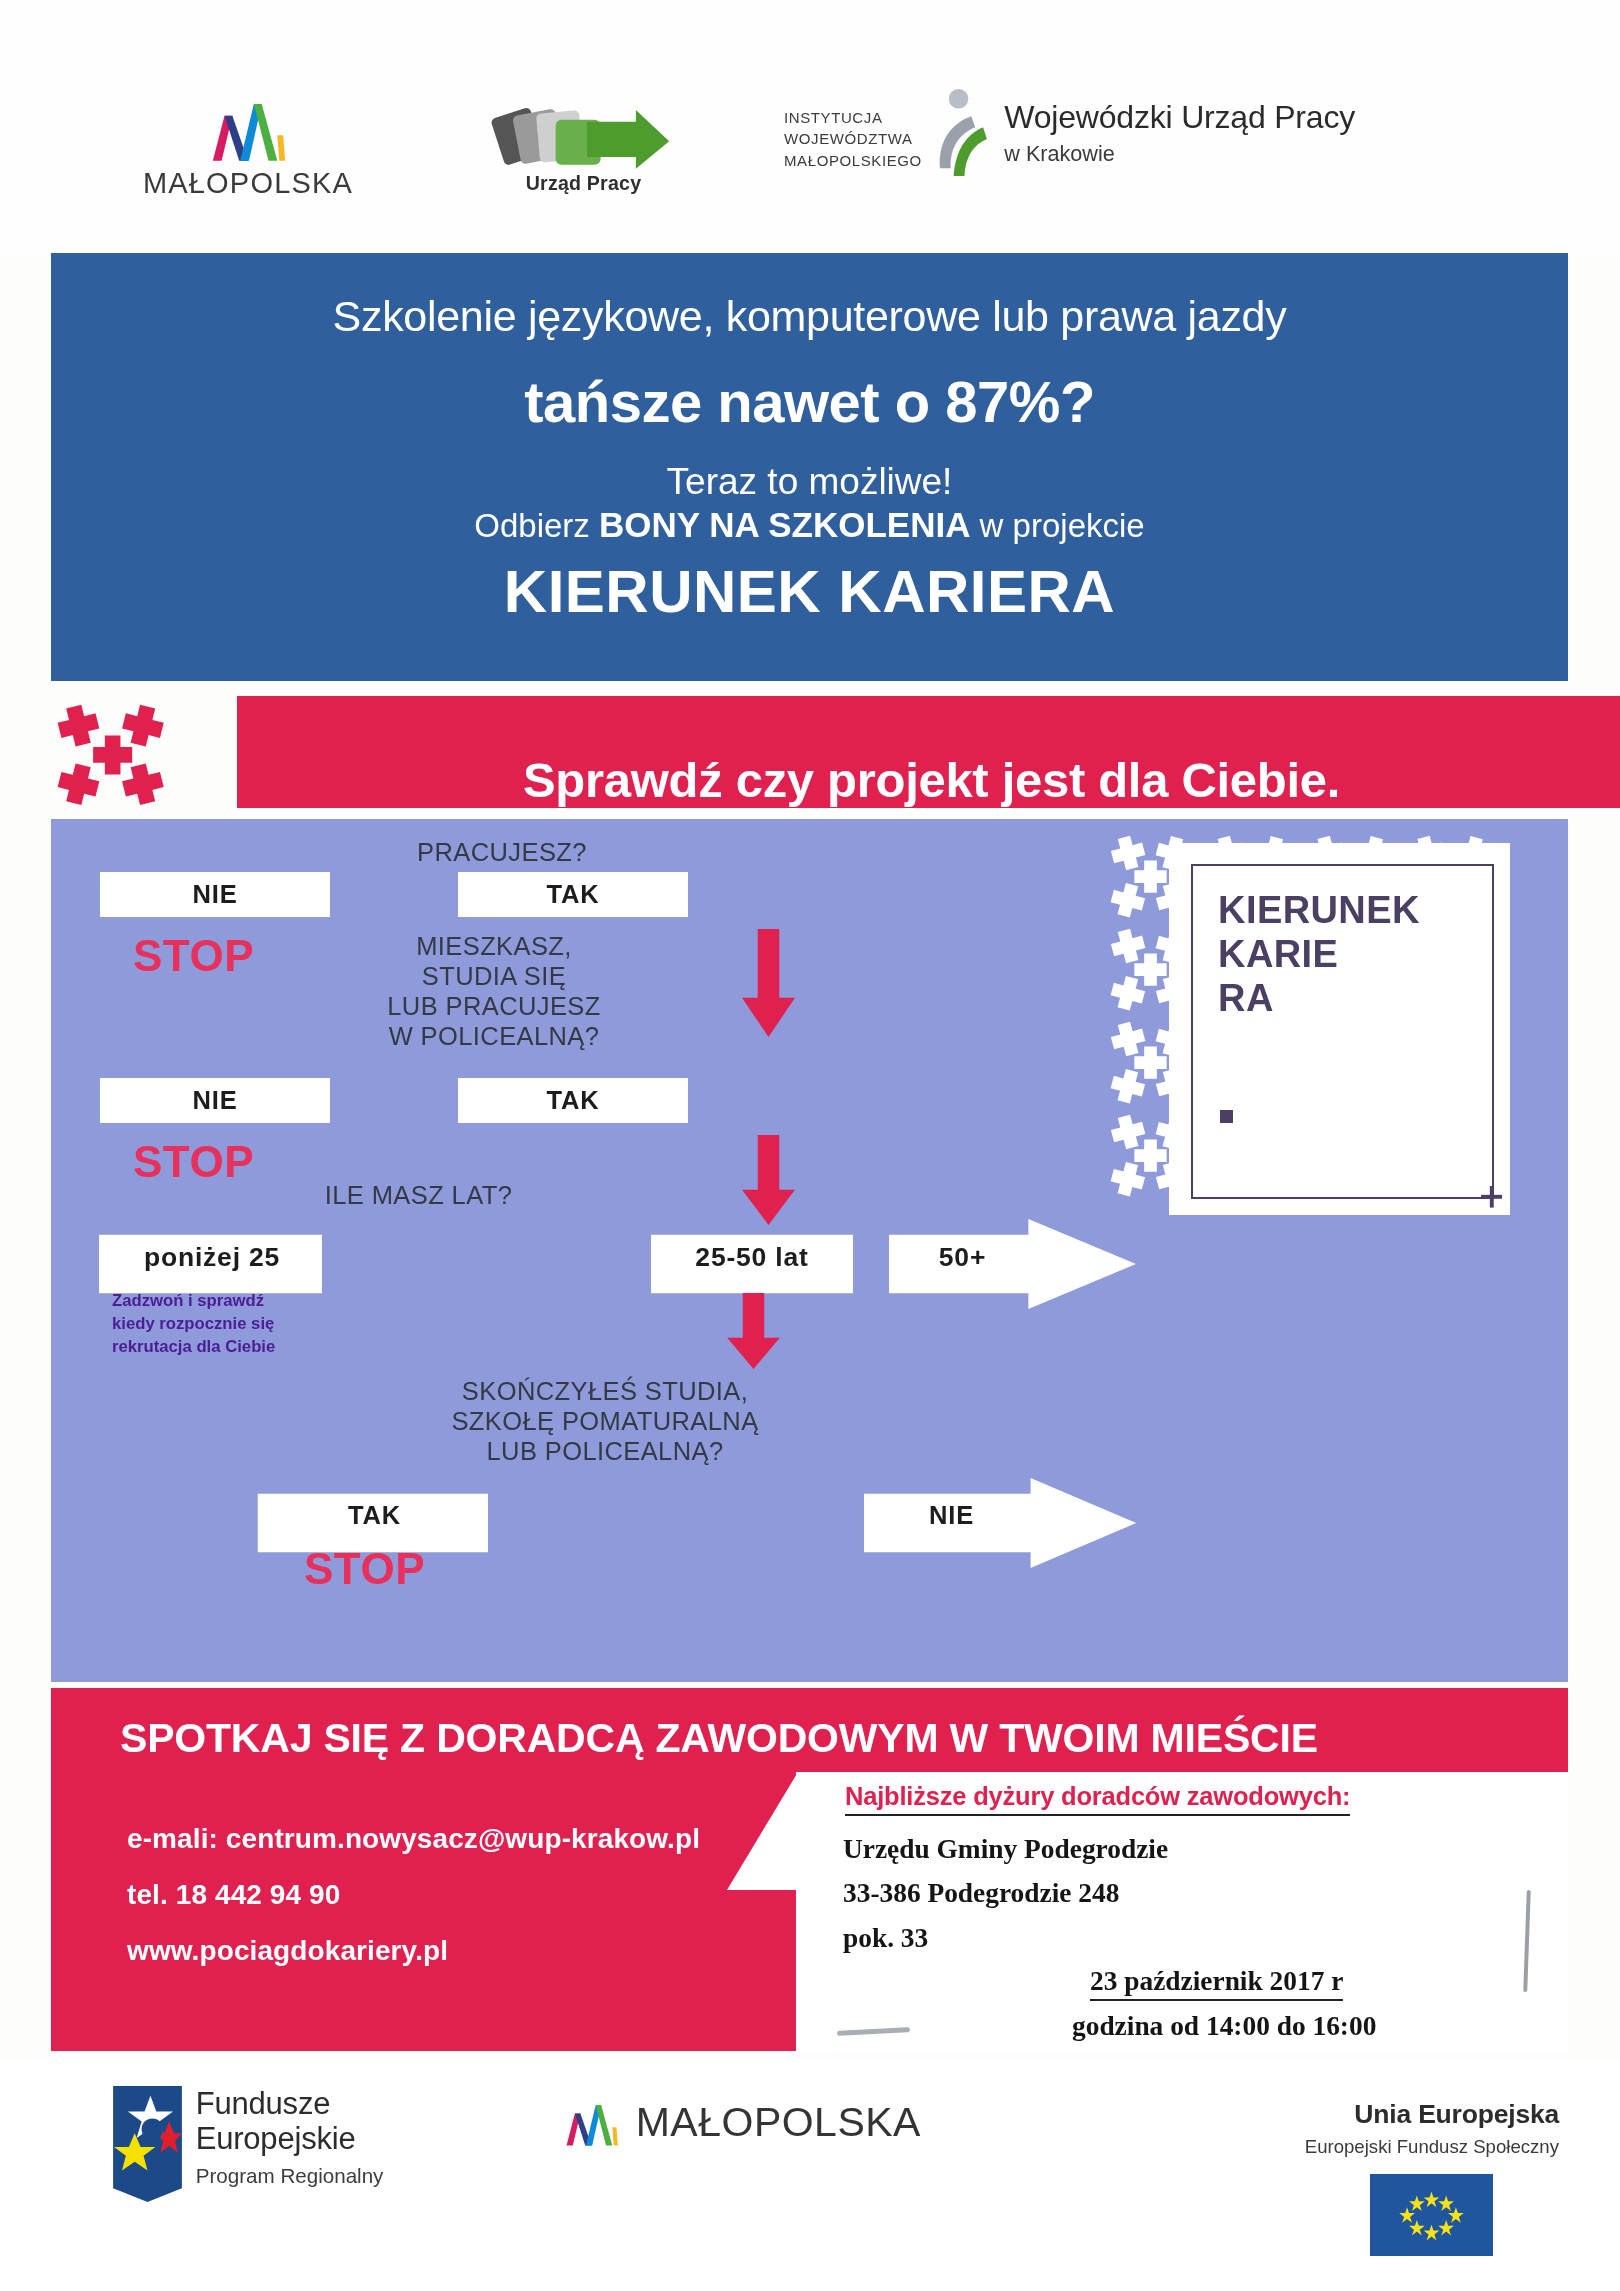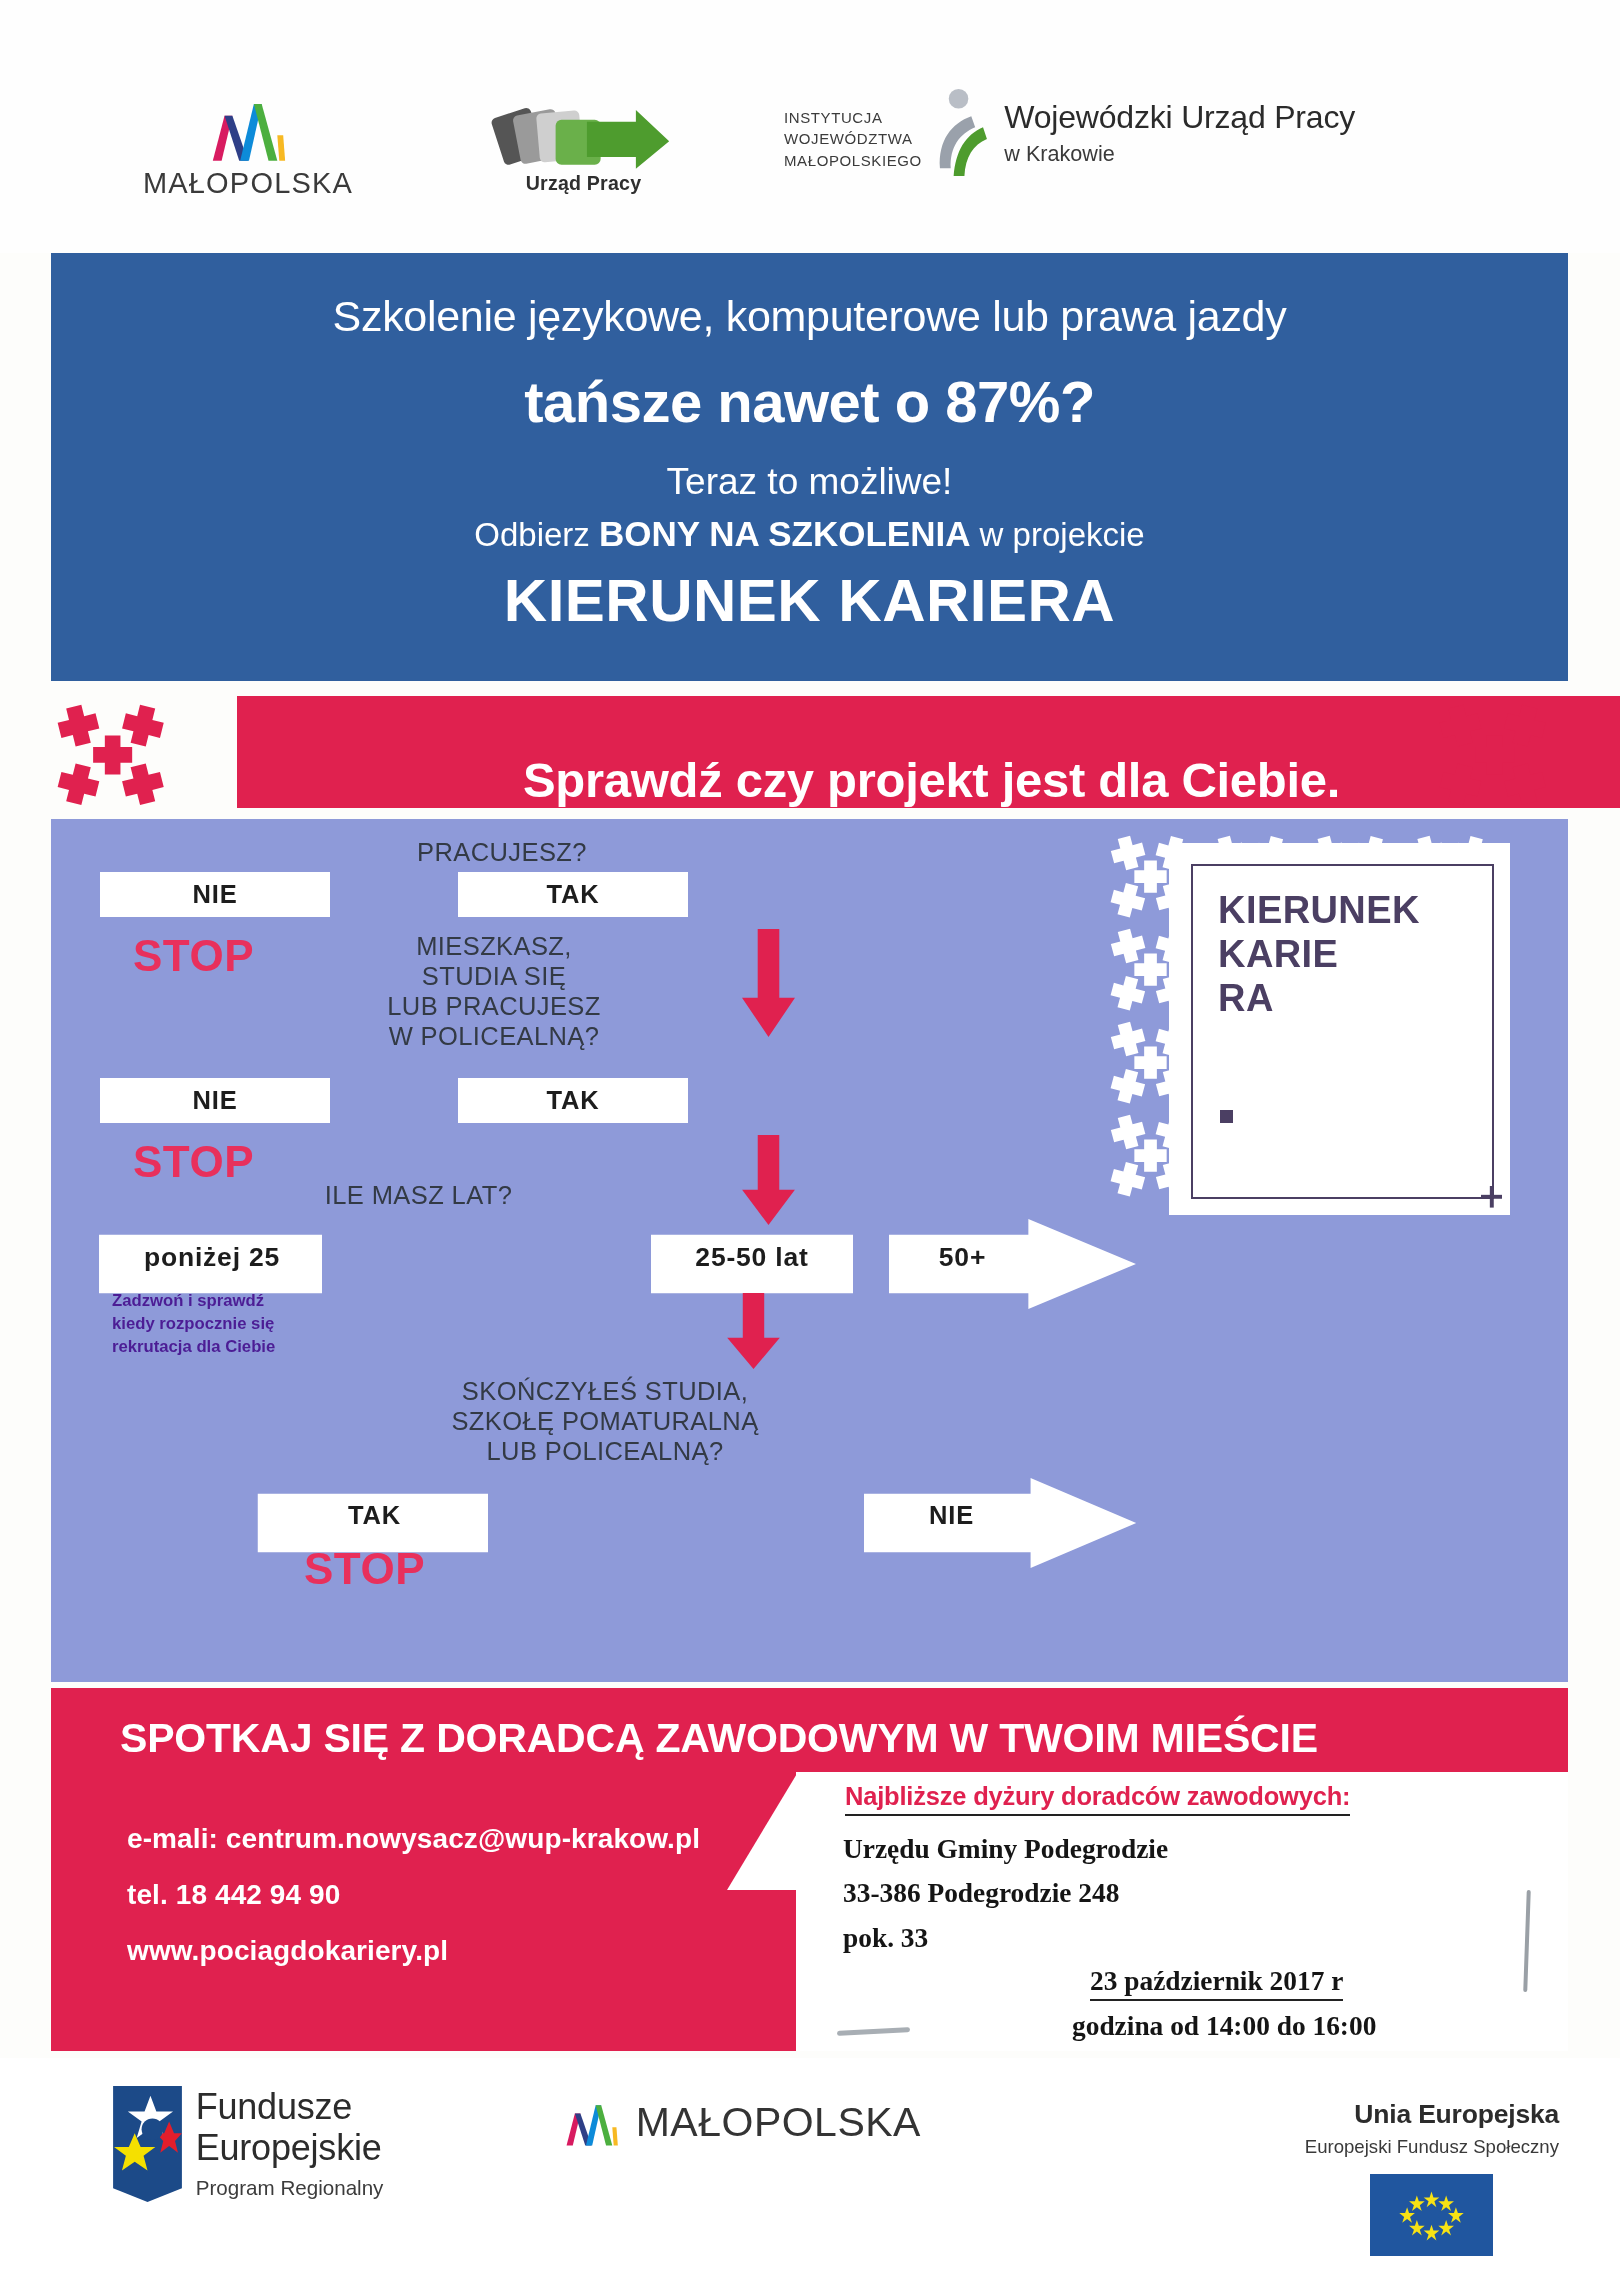--- a/index.html
+++ b/index.html
@@ -114,21 +114,21 @@
     font-weight: 700;
     margin-top: 27.4px;
     letter-spacing: -0.5px;
   }
   .bb-l3 {
     font-size: 37px;
     margin-top: 25.5px;
   }
   .bb-l4 {
     font-size: 33px;
-    margin-top: 11px;
+    margin-top: 2px;
   }
   .bb-l4 b { font-weight: 700; font-size: 35px; }
   .bb-l5 {
     font-size: 60px;
     font-weight: 700;
     margin-top: 11.8px;
     letter-spacing: 0.5px;
   }
 
   
@@ -361,21 +361,21 @@
   }
   .fe-logo {
     position: absolute;
     left: 113px; top: 2086px;
     display: flex;
     align-items: flex-start;
     gap: 13.7px;
   }
   .fe-flag { width: 69px; height: 116px; }
   .fe-txt-main {
-    font-size: 36px;
+    font-size: 31px;
     color: #2c2c2c;
     line-height: 1.14;
     letter-spacing: -0.2px;
   }
   .fe-txt-sub {
     font-size: 20.6px;
     color: #3c3c3c;
     margin-top: 7.8px;
   }
   .mlp-footer {

